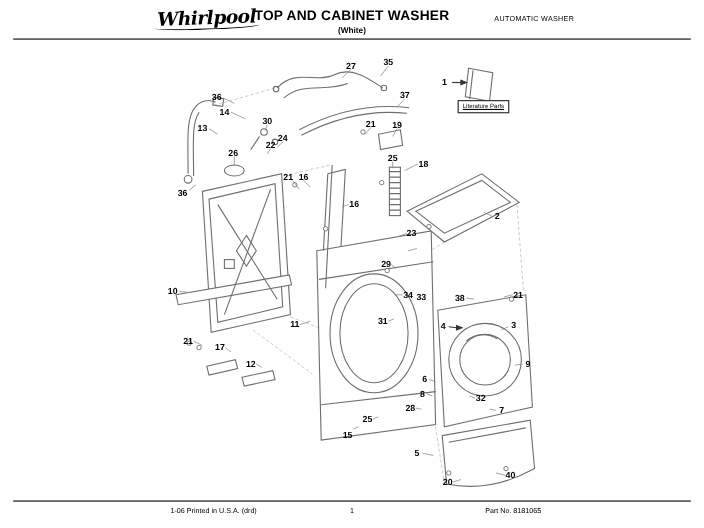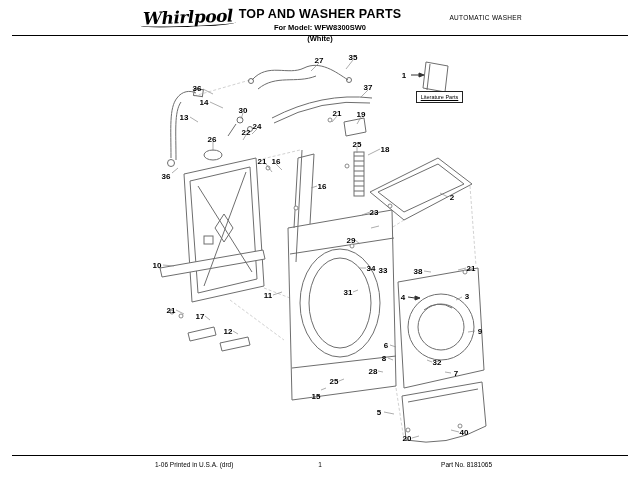--- a/index.html
+++ b/index.html
@@ -42,22 +42,21 @@
   .footer-right { position:absolute; right:148px; top:461px; font-size:6.5px; }
 </style>
 </head>
 <body>
 
 <div class="page">
 
   <header>
     <div class="brand">Whirlpool</div>
     <div class="title-block">
-      <div class="title">TOP AND WASHER PARTS</div>
-      <div class="subtitle">For Model: WFW8300SW0</div>
+      <div class="title">TOP AND CABINET WASHER</div>
       <div class="subtitle">(White)</div>
     </div>
     <div class="right-label">AUTOMATIC WASHER</div>
   </header>
 
   <div class="rule top-rule"></div>
 
   <main>
     <svg class="diagram-art" width="640" height="480" viewBox="0 0 640 480">
 

